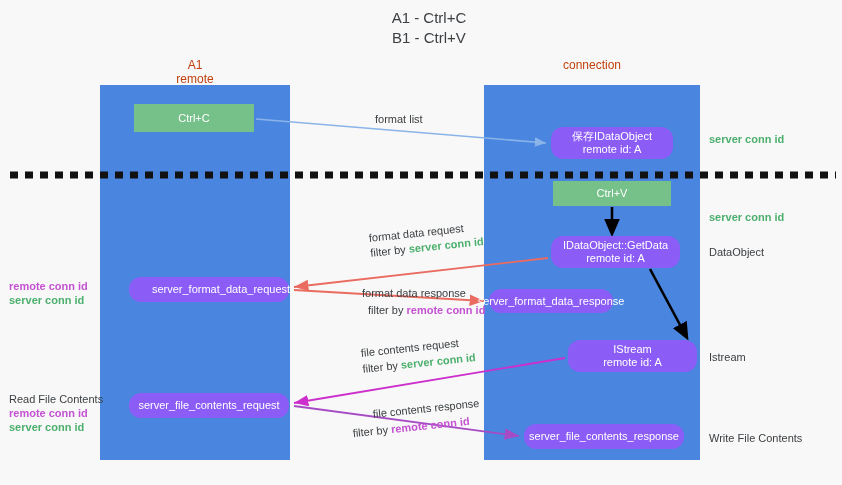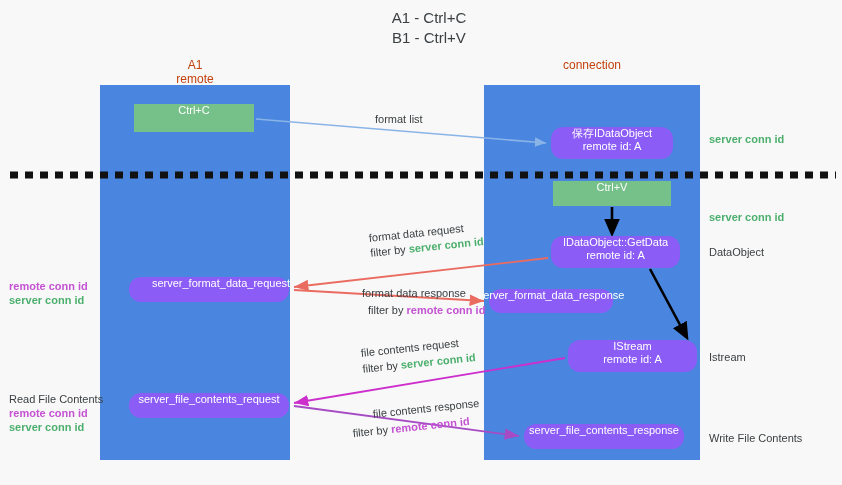--- a/index.html
+++ b/index.html
@@ -29,21 +29,21 @@
   .colhead .sub{display:block;}
 
   
   .lane{position:absolute;background:#4a86e0;}
   #lane-a1{left:100px;top:85px;width:190px;height:375px;}
   #lane-b1{left:484px;top:85px;width:216px;height:375px;}
 
   
   .box{
     position:absolute;
-    display:flex;justify-content:center;
+    display:flex;align-items:center;justify-content:center;
     text-align:center;
     color:#ffffff;font-size:11px;line-height:13px;
     box-sizing:border-box;
   }
   .box.green{background:#76c18a;}
   .box.orange{background:#8b5cf6;border-radius:12px;}
 
   #box-ctrlc{left:134px;top:104px;width:120px;height:28px;}
   #box-idataobject{left:551px;top:127px;width:122px;height:32px;}
   #box-ctrlv{left:553px;top:181px;width:118px;height:25px;}

